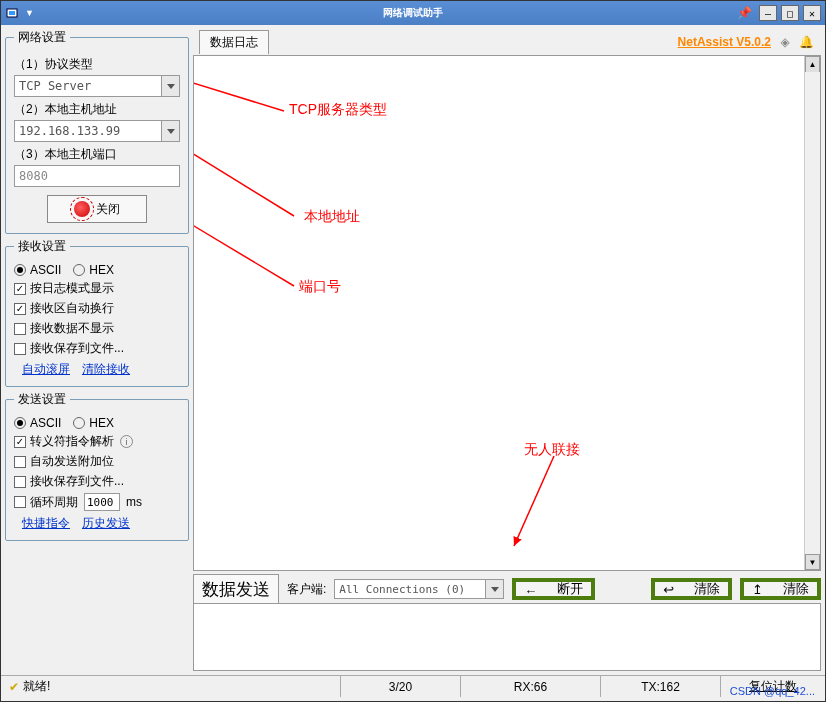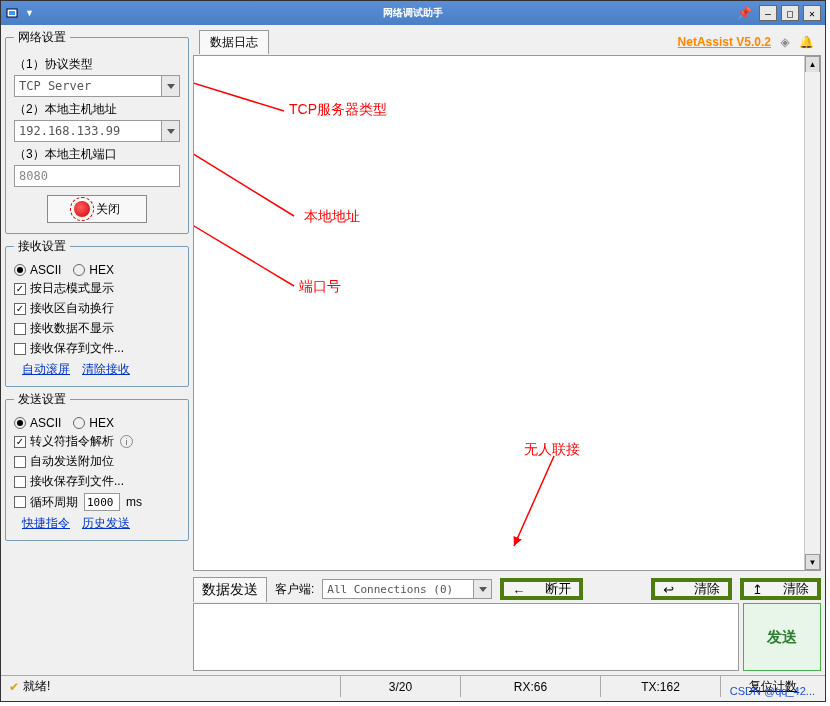--- a/index.html
+++ b/index.html
@@ -50,21 +50,21 @@
 .version-link { color: #ff8800; font-weight: bold; margin-left: auto; text-decoration: underline; font-size: 12px; }
 .top-icon { width: 16px; height: 16px; margin-left: 6px; display: flex; align-items: center; justify-content: center; color: #888; }
 
 .log-area { flex: 1; border: 1px solid #999; background: #fff; position: relative; }
 .scrollbar { position: absolute; right: 0; top: 0; bottom: 0; width: 16px; border-left: 1px solid #ccc; background: #f0f0f0; }
 .scroll-up, .scroll-down { height: 16px; border: 1px solid #999; background: #e0e0e0; display: flex; align-items: center; justify-content: center; font-size: 8px; }
 .scroll-up { border-bottom: none; }
 .scroll-down { position: absolute; bottom: 0; left: 0; right: 0; }
 
 .send-header { display: flex; align-items: center; height: 28px; gap: 8px; padding: 2px 0; margin-top: 4px; }
-.send-tab { font-size: 14px; border: 1px solid #999; border-bottom: none; padding: 3px 8px; background: #f8f8f8; }
+.send-tab { font-size: 17px; border: 1px solid #999; border-bottom: none; padding: 3px 8px; background: #f8f8f8; }
 .client-combo { width: 170px; height: 20px; }
 .flat-btn { height: 22px; padding: 0 8px; border: 4px solid #4d7c0f; background: #f4f4f4; display: flex; align-items: center; gap: 20px; cursor: pointer; font-size: 13px; }
 .arrow-left::before { content: "←"; }
 
 .send-row { display: flex; gap: 4px; height: 68px; }
 .send-input { flex: 1; border: 1px solid #999; background: #fff; }
 .send-btn { width: 78px; border: 1px solid #4caf50; background: #e8f5e9; color: #2e7d32; font-size: 15px; font-weight: bold; display: flex; align-items: center; justify-content: center; cursor: pointer; }
 
 .statusbar { height: 22px; border-top: 1px solid #aaa; display: flex; align-items: center; font-size: 12px; background: #f0f0f0; }
 .status-cell { border-right: 1px solid #aaa; padding: 0 8px; height: 100%; display: flex; align-items: center; }
@@ -244,21 +244,20 @@
             <span>清除</span>
           </div>
         <div class="flat-btn">
             <span>↥</span>
             <span>清除</span>
           </div>
       </div>
 
       <div class="send-row">
         <div class="send-input"></div>
-        <div class="send-btn">发送</div>
       </div>
     </div>
   </div>
 
   <div class="statusbar">
     <div class="status-cell status-ready">
       <span class="ready-icon">✔</span>
       <span>就绪!</span>
     </div>
     <div class="status-cell" style="flex:0 0 120px;justify-content:center">3/20</div>

